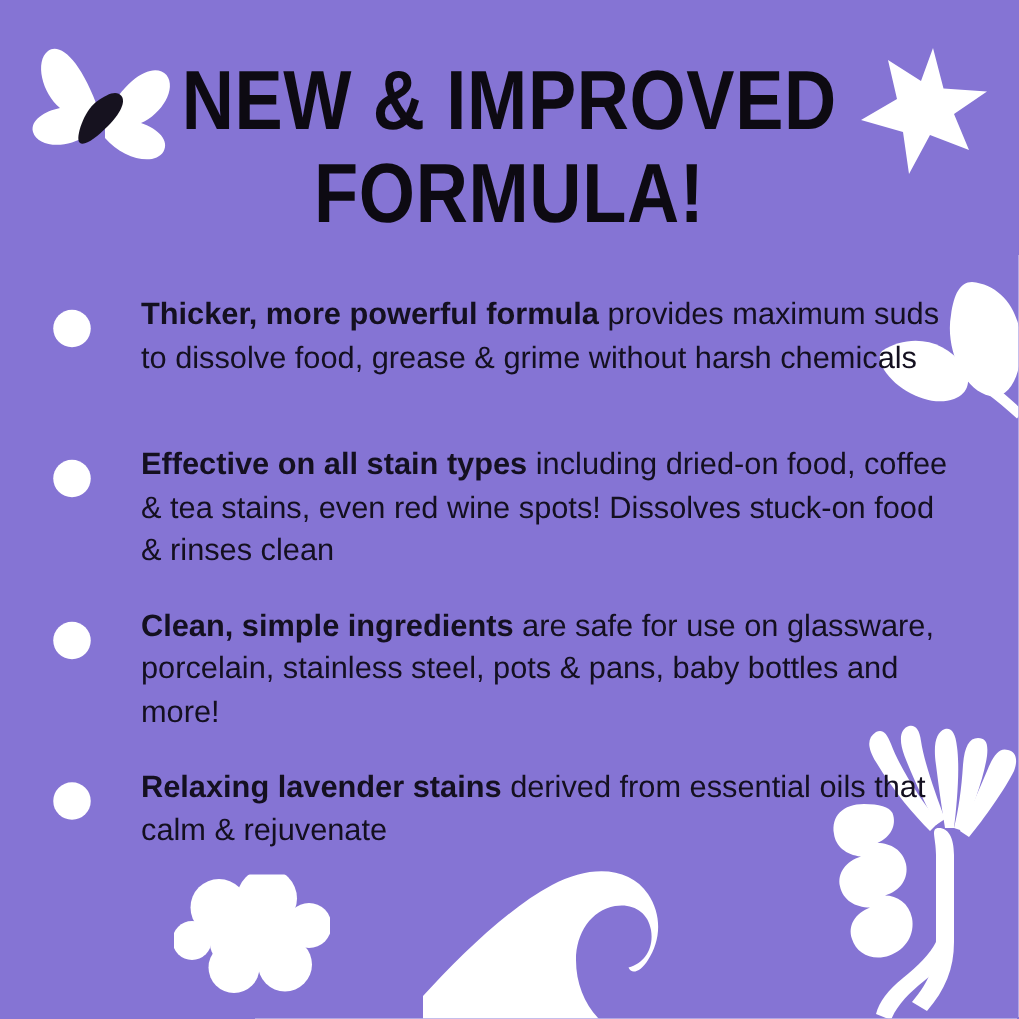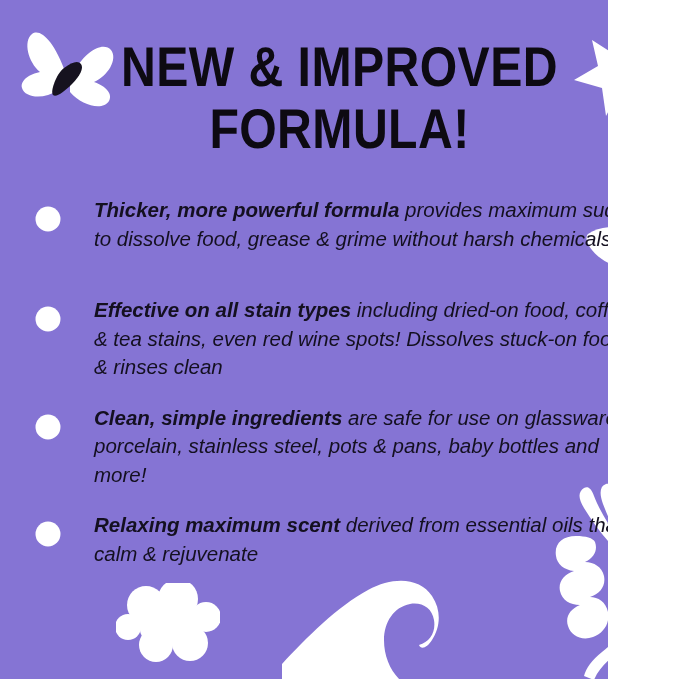--- a/index.html
+++ b/index.html
@@ -8,21 +8,21 @@
     padding: 0;
   }
   body {
     width: 679px;
     height: 679px;
     overflow: hidden;
     font-family: "Liberation Sans", sans-serif;
   }
   #poster {
     position: relative;
-    width: 608px;
+    width: 679px;
     height: 679px;
     background: #8574d4;
     overflow: hidden;
   }
 
   
   .art {
     position: absolute;
     pointer-events: none;
   }
@@ -77,21 +77,20 @@
     height: 28px;
   }
   .bubble svg { display: block; }
 
   .bullet-text {
     color: #141020;
     font-family: "Liberation Sans", sans-serif;
     font-size: 20.5px;
     line-height: 28.5px;
     font-weight: 400;
-    font-style: italic;
   }
   .bullet-text .lead {
     font-weight: 700;
   }
 </style>
 </head>
 <body>
 
 <div id="poster">
 
@@ -200,18 +199,18 @@
     </div>
 
     <div class="bullet">
       <span class="bubble">
         <svg viewBox="0 0 28 28" width="28" height="28" aria-hidden="true">
           <circle cx="14" cy="14" r="12.5" fill="#ffffff"></circle>
           <path d="M22.6 5.6 C26.4 9.6 26.2 17.2 22.2 21.6 C24.4 16.6 24.6 10.2 22.6 5.6 Z" fill="#ffffff"></path>
         </svg>
       </span>
       <div class="bullet-text">
-        <span class="lead">Relaxing maximum scent</span><span> derived from essential oils that calm &amp; rejuvenate</span>
+        <span class="lead">Relaxing lavender stains</span><span> derived from essential oils that calm &amp; rejuvenate</span>
       </div>
     </div>
 
   </div>
 </div>
 
 </body></html>

